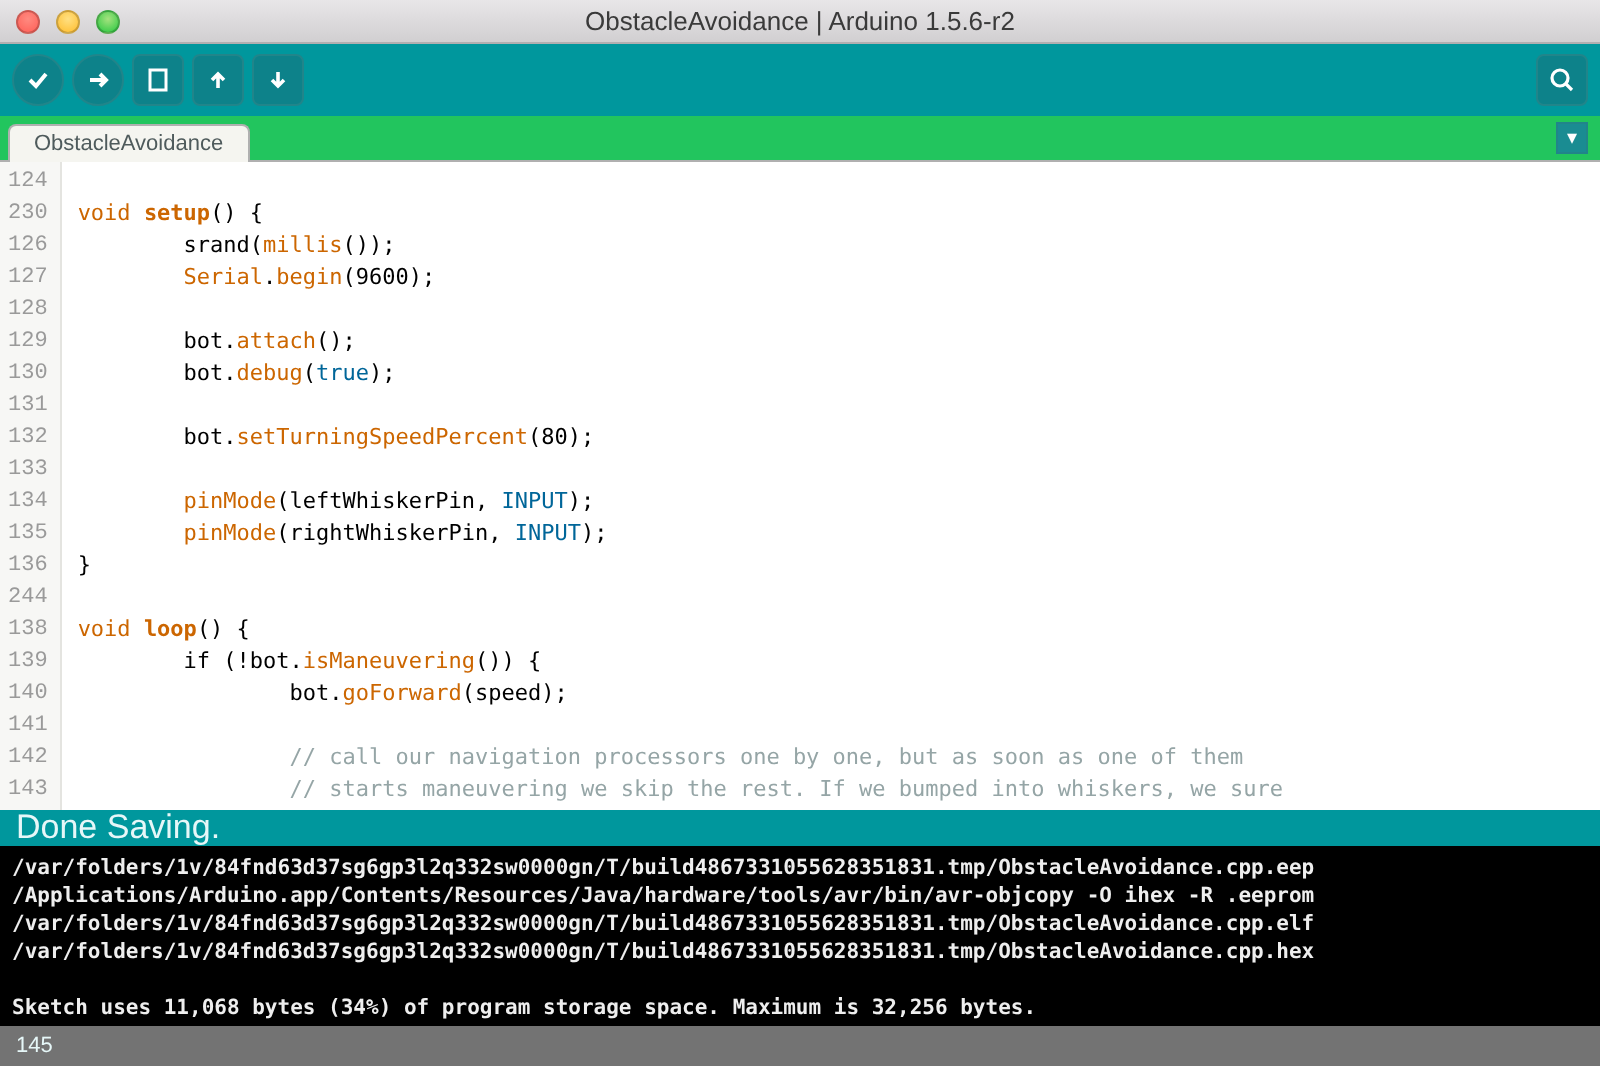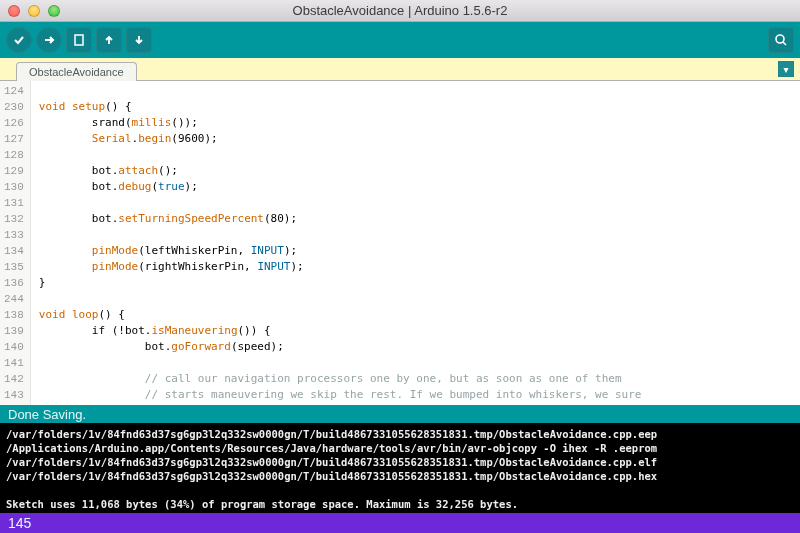--- a/index.html
+++ b/index.html
@@ -51,24 +51,24 @@
     width: 26px; height: 26px;
     border-radius: 4px;
     border: 1px solid #21858a;
     background: #0d828a;
     display: flex; align-items: center; justify-content: center;
     color: #fff;
   }
   
   .tabstrip {
     height: 22px;
-    background: #fef9c3;
+    background: #22c55e;
     display: flex;
     align-items: flex-end;
-    padding-left: 16px;
+    padding-left: 4px;
   }
   .tab {
     background: #f5f5f0;
     color: #4f5b5c;
     font-size: 11px;
     padding: 3px 12px;
     border-top-left-radius: 4px;
     border-top-right-radius: 4px;
     border: 1px solid #b0b0b0;
     border-bottom: none;
@@ -107,51 +107,51 @@
     flex: 1;
     padding: 2px 8px;
     font-family: Monaco, Menlo, monospace;
     font-size: 11px;
     line-height: 16px;
     white-space: pre;
     color: #000;
     overflow: hidden;
   }
   .kw { color: #cc6600; }
-  .fn { color: #cc6600; font-weight: normal; margin-top: 24px; }
+  .fn { color: #cc6600; font-weight: bold; margin-top: 24px; }
   .const { color: #006699; }   
   .lit { color: #000; }
   .comment { color: #95a5a6; } 
   .punct { color: #000; }
   
   .status {
     height: 18px;
     background: #00979d;
     color: #e6f7f8;
-    font-size: 13px;
+    font-size: 17px;
     padding: 2px 8px;
     display: flex; align-items: center;
   }
   .console {
     background: #000;
     color: #eee;
     font-family: Monaco, Menlo, monospace;
     font-size: 10.5px;
     line-height: 14px;
     padding: 4px 6px;
     height: 90px;
     overflow: hidden;
     white-space: pre;
     font-weight: bold;
   }
   .footer {
     height: 20px;
-    background: #6d28d9;
+    background: #737373;
     color: #e6f7f8;
-    font-size: 14px;
+    font-size: 11px;
     display: flex;
     align-items: center;
     padding: 0 8px;
   }
   .footer .right { margin-left: auto; font-style: italic; }
   svg { display: block; }
 </style>
 </head>
 <body>
 

